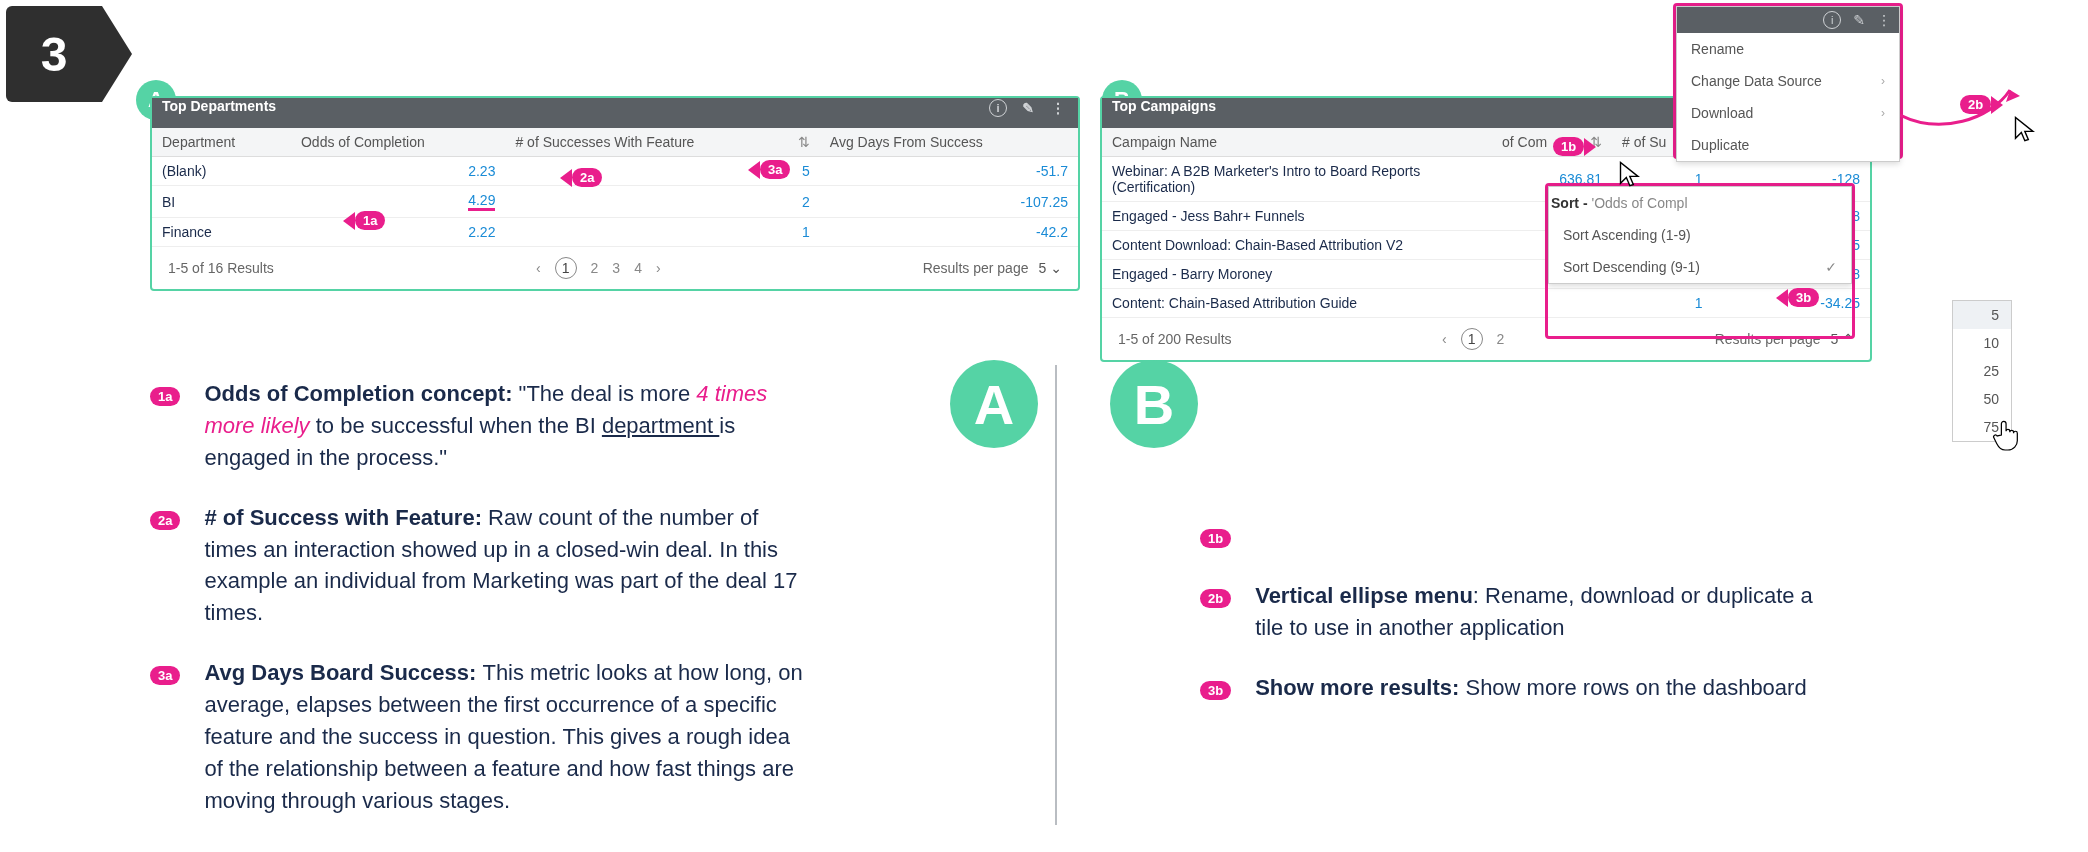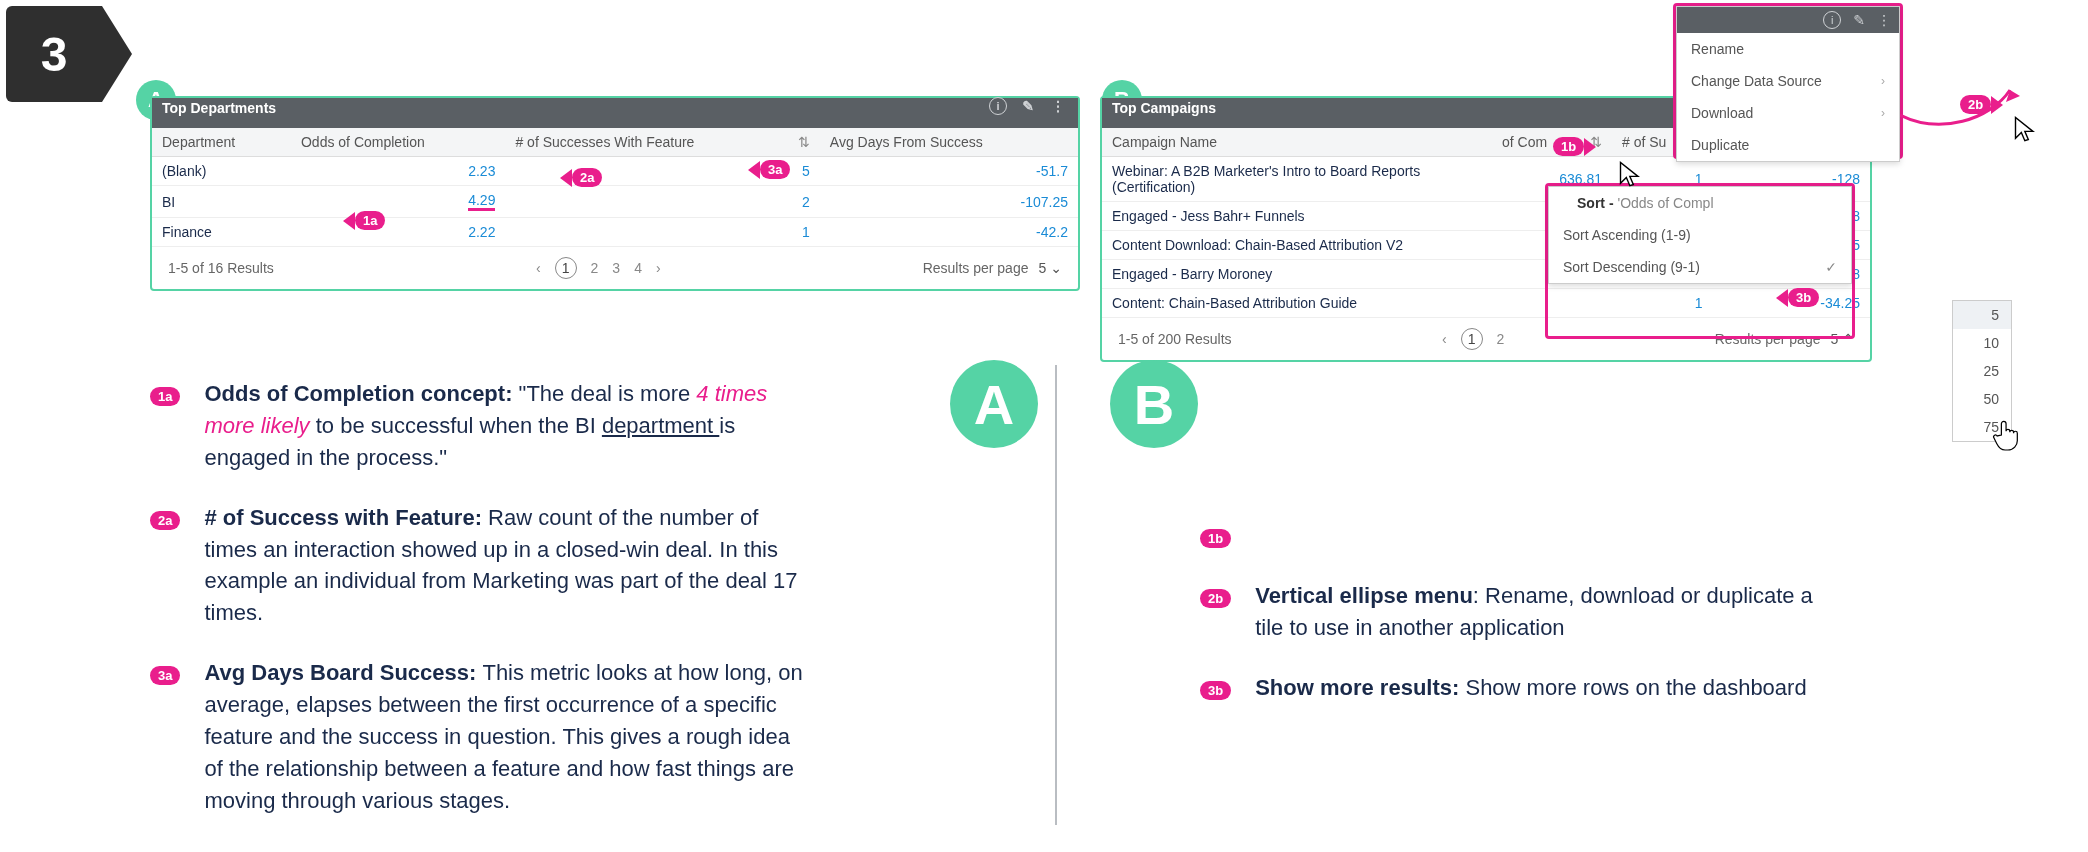--- a/index.html
+++ b/index.html
@@ -42,23 +42,23 @@
     position:absolute;
     border: 2px solid #55d3a5;
     border-radius: 4px;
     background:#fff;
     overflow:visible;
   }
   .tile-header {
     background:#5a5f64;
     color:#fff;
     display:flex;
-    align-items:flex-end;
+    align-items:flex-start;
     height:30px;
-    padding:12px 10px;
+    padding:0 10px;
     font-size:14px;
     font-weight:600;
   }
   .tile-header .spacer { flex:1; }
   .tile-header .hicon {
     width:20px; height:20px; display:inline-flex; align-items:center; justify-content:center;
     margin-left:10px; color:#cfd2d5; font-size:14px;
   }
   .gicon { width:18px; height:18px; border:1.5px solid #cfd2d5; border-radius:50%; display:inline-flex;align-items:center;justify-content:center;font-size:11px;}
   table.data { width:100%; border-collapse:collapse; font-size:14px; }
@@ -93,21 +93,21 @@
   .underline-pink { display:inline-block; border-bottom:3px solid #e91e8c; }
 
   
   .ctx {
     position:absolute; background:#fff; border:1px solid #ccc; font-size:14px; color:#555;
     box-shadow:0 2px 6px rgba(0,0,0,.15);
   }
   .ctx .row { padding:8px 14px; display:flex; align-items:center; justify-content:space-between;}
   .ctx .hdr { background:#5a5f64; height:26px; display:flex; justify-content:flex-end; align-items:center; padding:0 8px; gap:12px; color:#cfd2d5;}
   .ctx .chev { color:#aaa; font-size:12px;}
-  .ctx.sort .title{ font-weight:700; color:#333; padding:8px 28px;}
+  .ctx.sort .title{ font-weight:700; color:#333; padding:8px 2px;}
   .check::after{content:"✓"; color:#888; margin-left:10px;}
 
   .pink-frame { border:3px solid #e91e8c; position:absolute; border-radius:4px;}
 
   .dropdown {
     position:absolute; background:#fff; border:1px solid #ccc; font-size:14px; color:#555; width:60px;
   }
   .dropdown .opt{ padding:6px 12px; text-align:right;}
   .dropdown .opt.sel{ background:#eef1f4;}
 

